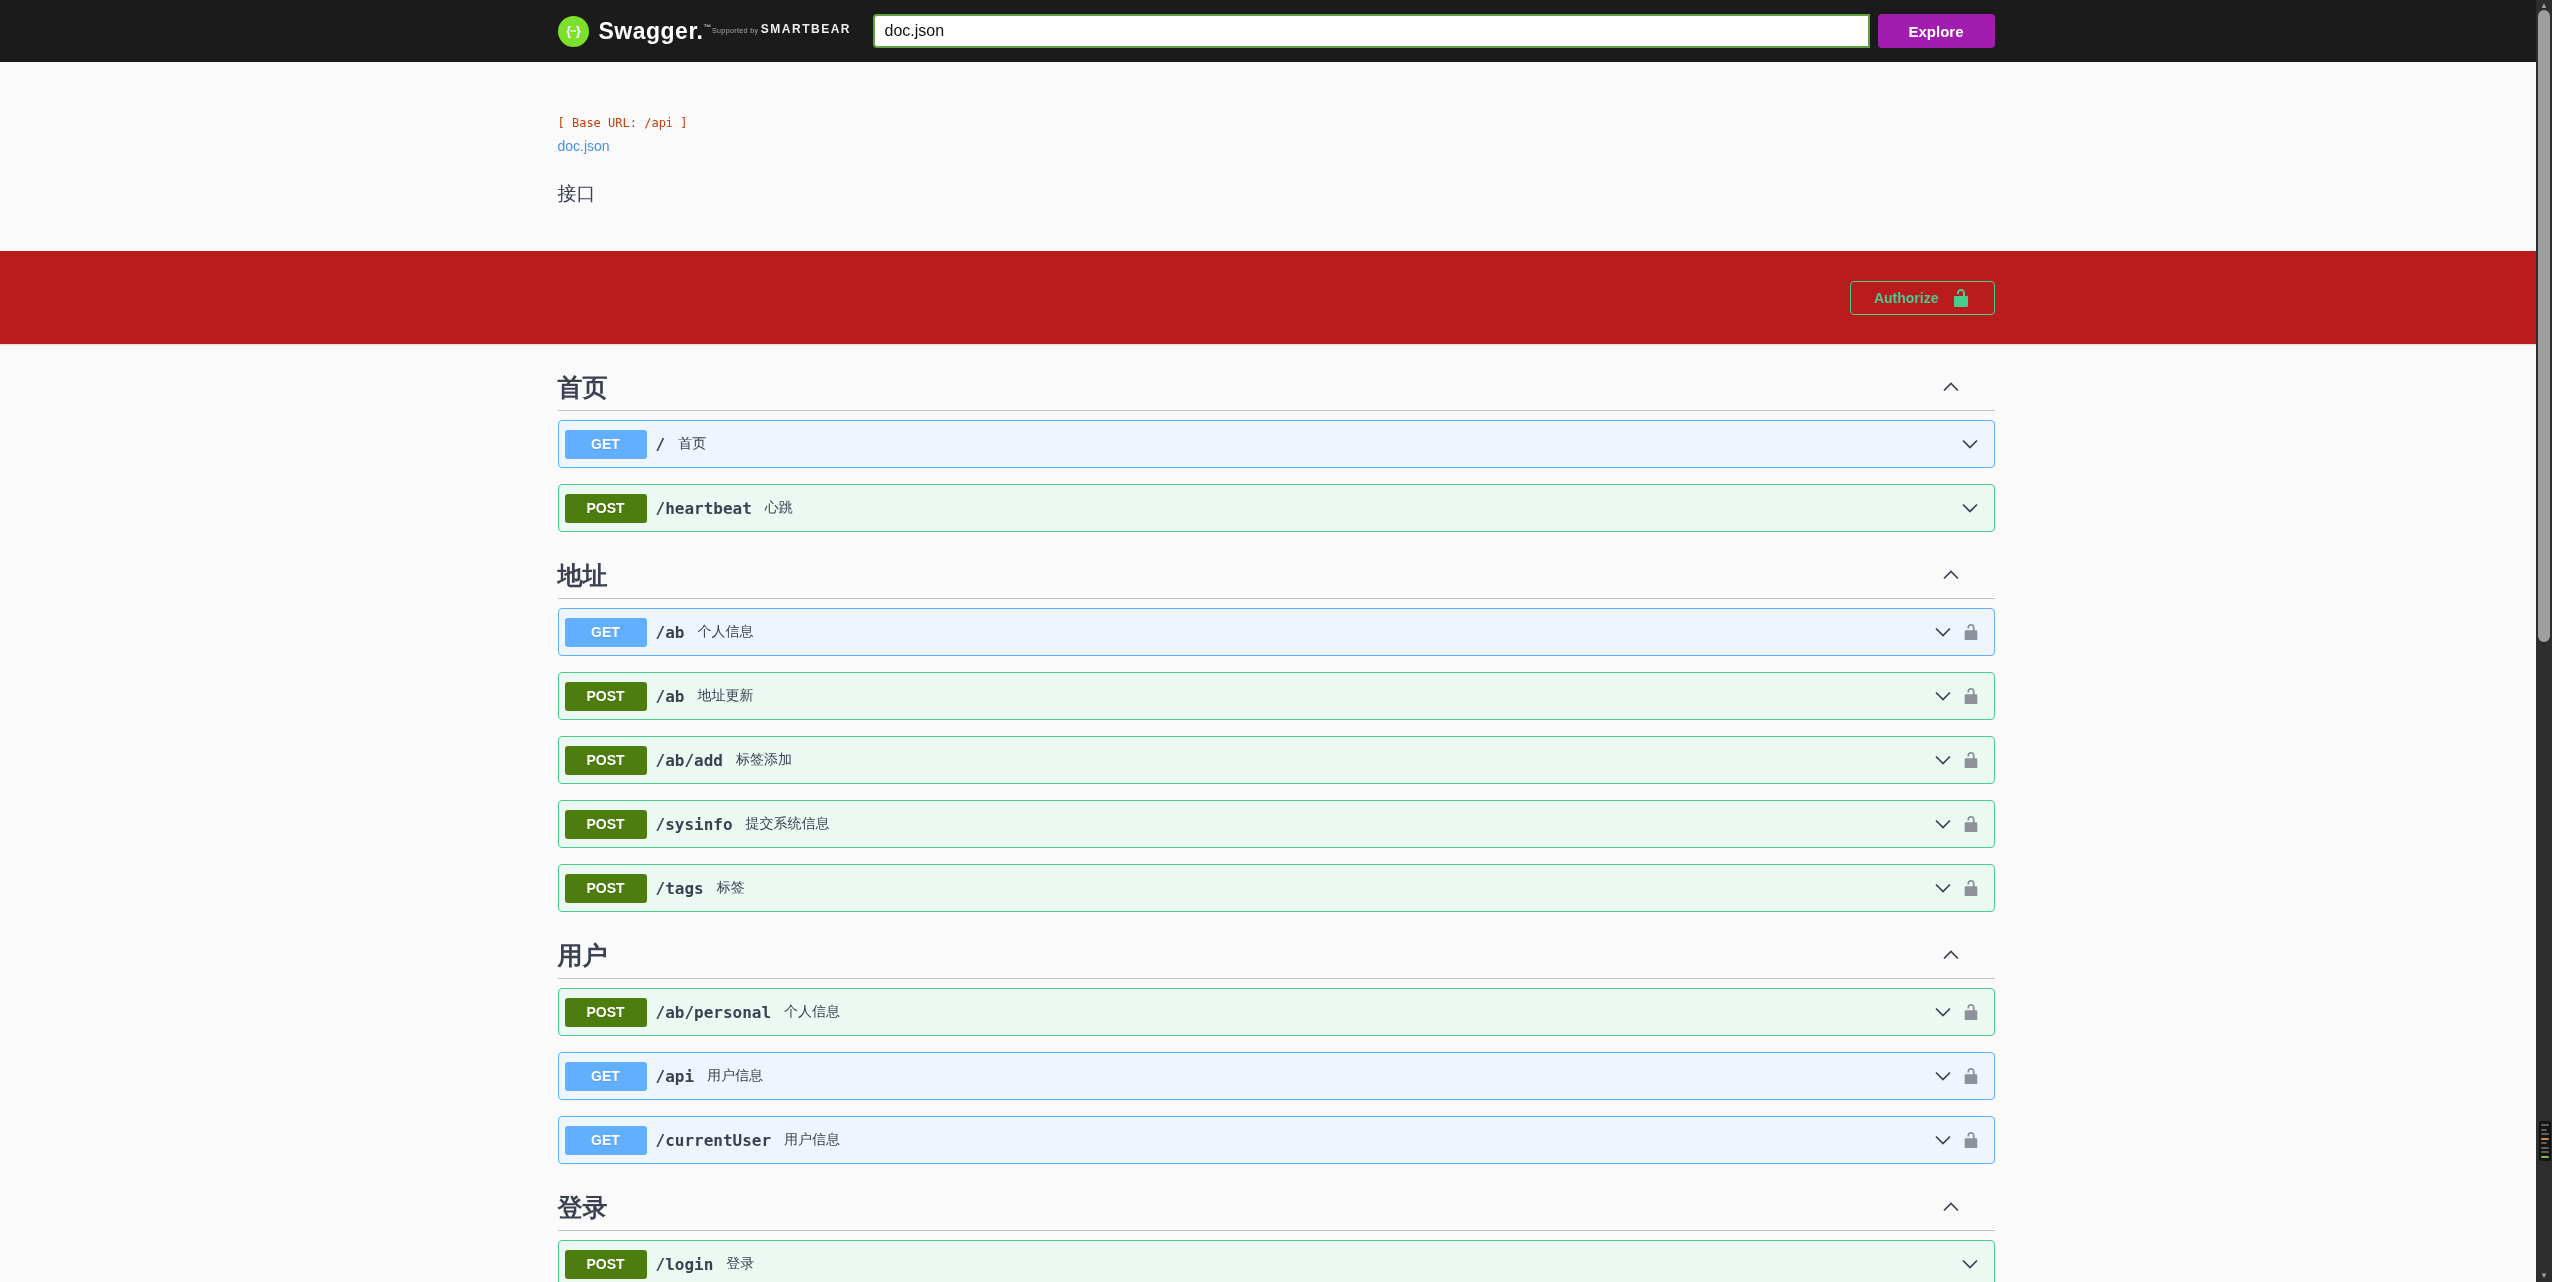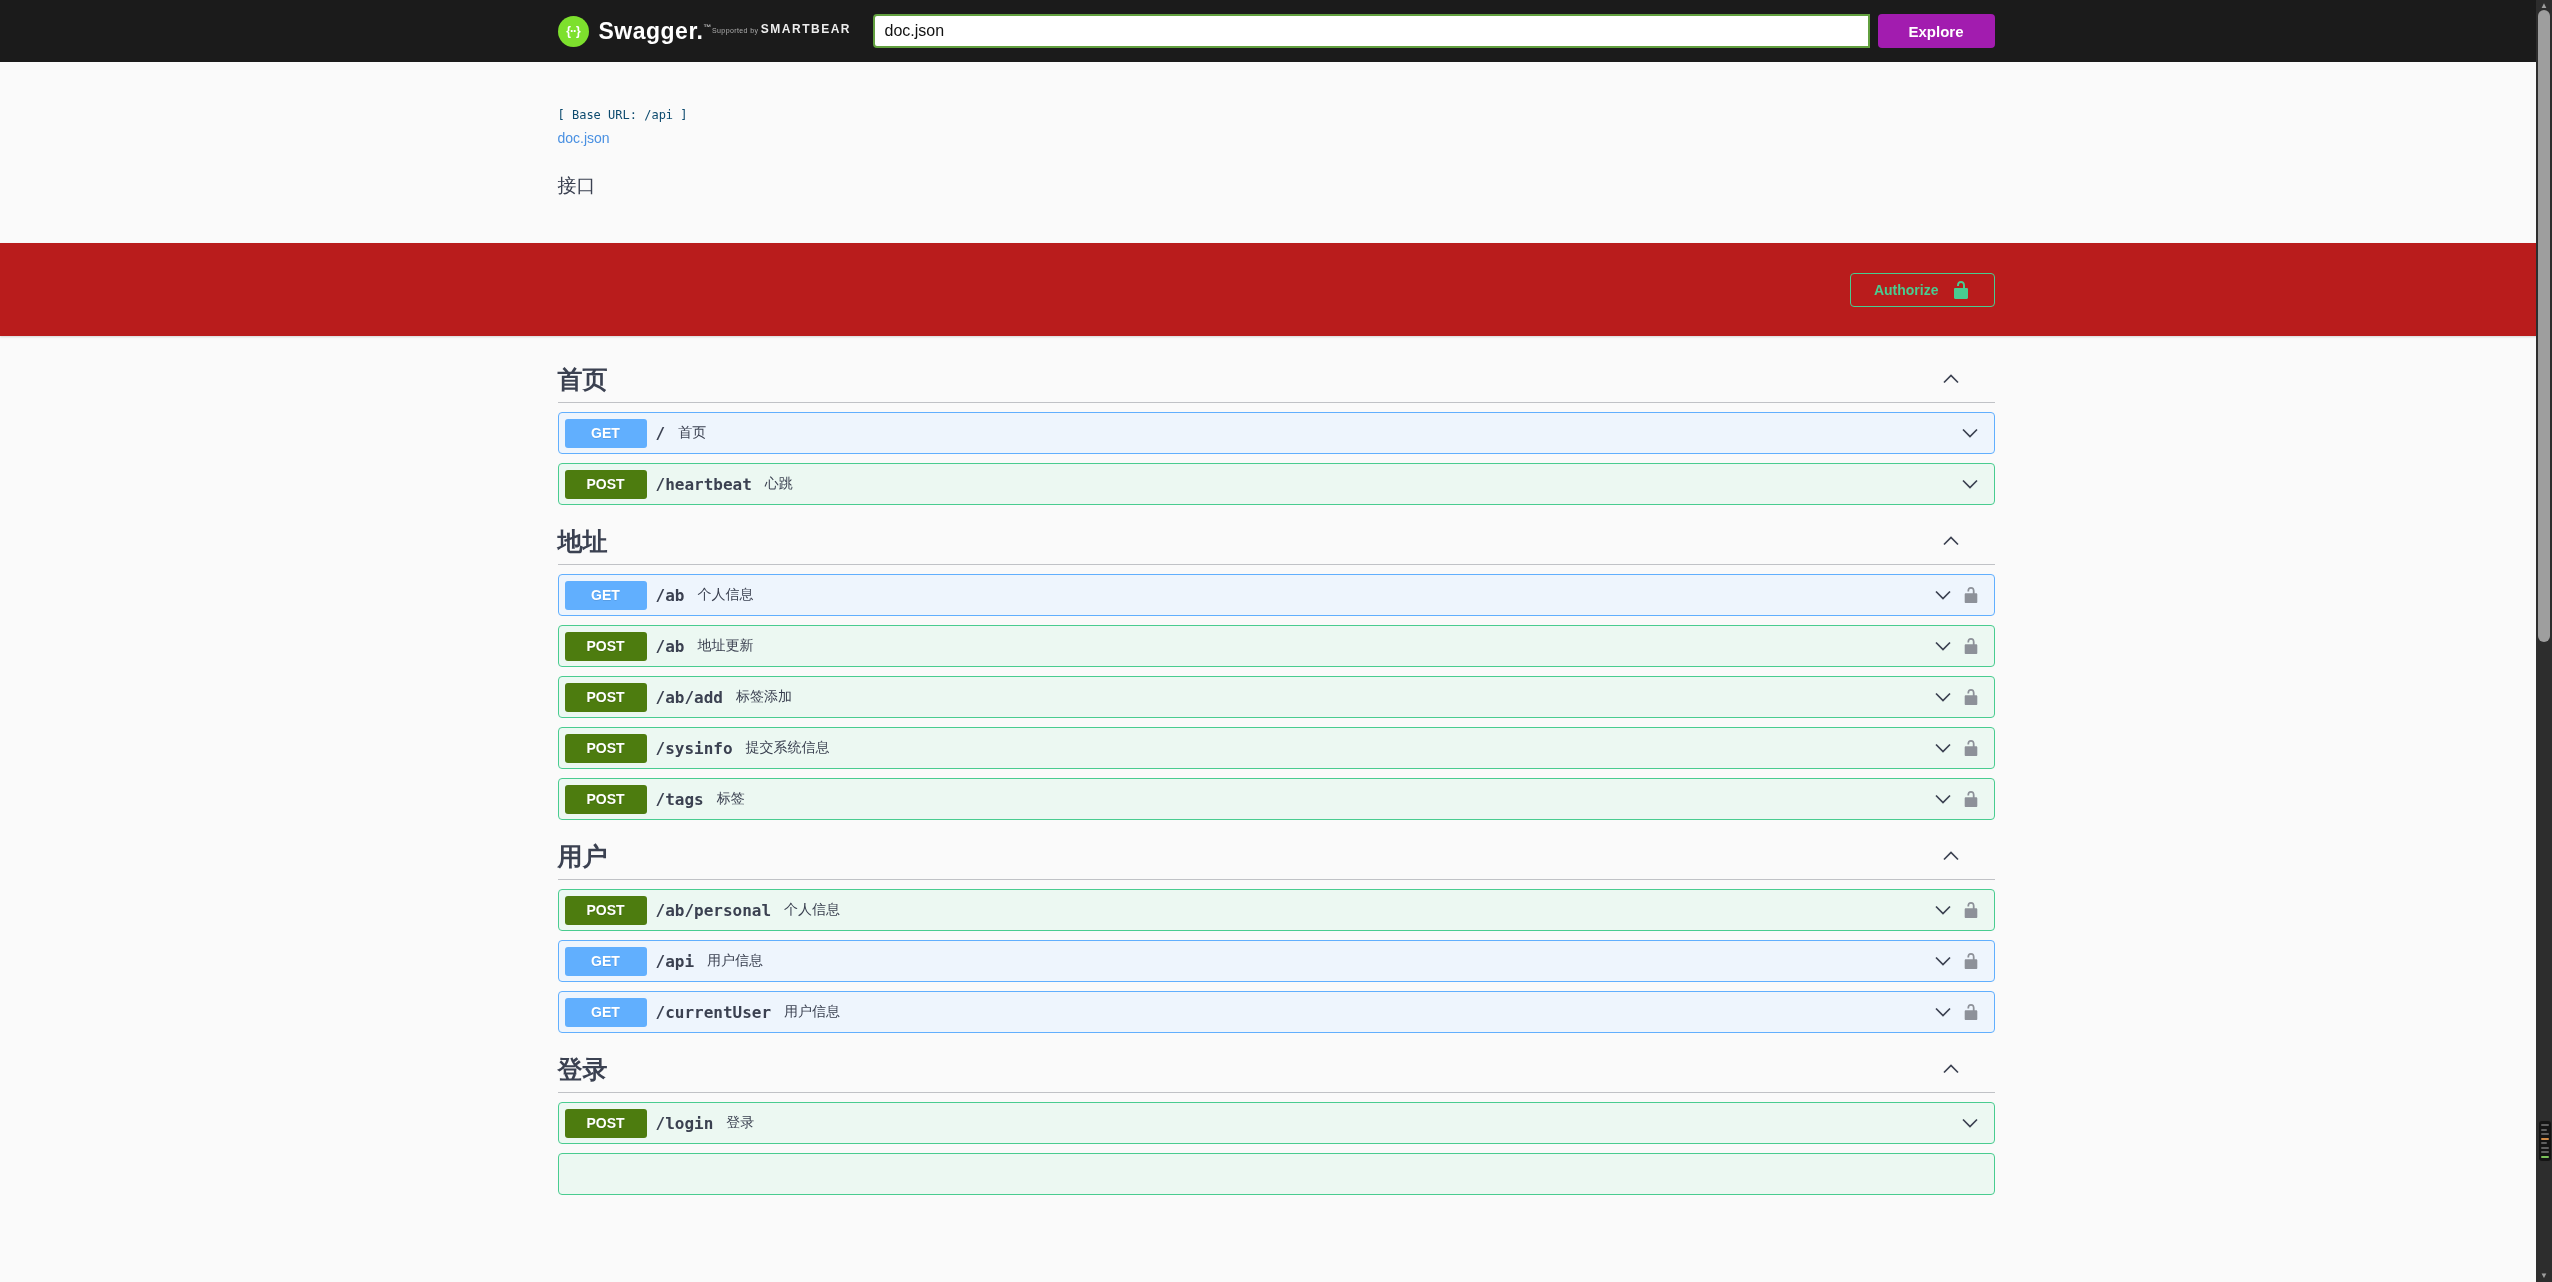--- a/index.html
+++ b/index.html
@@ -36,21 +36,21 @@
     font-family:"Liberation Sans", sans-serif;
   }
 
   
   .info-section { padding:46px 0 44px; background:#fafafa; }
   .api-title { font-size:36px; font-weight:bold; color:#3b4151; display:flex; align-items:flex-start; gap:10px; }
   .version-badge {
     display:inline-block; background:#7d8492; color:#fff; font-size:12px; font-weight:bold;
     border-radius:30px; padding:4px 10px; margin-top:4px; vertical-align:top;
   }
-  .base-url { margin-top:0; font-family:"DejaVu Sans Mono", monospace; font-size:12px; color:#0c4a6e; }
+  .base-url { margin-top:8px; font-family:"DejaVu Sans Mono", monospace; font-size:12px; color:#c2410c; }
   .spec-link { display:inline-block; margin-top:8px; font-size:14px; color:#4990e2; text-decoration:none; cursor:pointer; }
   .api-desc { margin-top:26px; font-size:19px; color:#3b4151; }
 
   
   .scheme-container { background:#b91c1c; padding:30px 0 29px; box-shadow:0 1px 2px 0 rgba(0,0,0,0.15); }
   .auth-wrapper { display:flex; justify-content:flex-end; }
   .authorize-btn {
     display:flex; align-items:center; gap:12px; background:transparent; cursor:pointer;
     border:1px solid #49cc90; border-radius:4px; padding:7px 23px; height:34px;
     color:#49cc90; font-weight:bold; font-size:14px; font-family:"Liberation Sans", sans-serif;
@@ -61,21 +61,21 @@
   .operations-wrap { padding-top:16px; padding-bottom:40px; }
   .opblock-section { padding-top:4px; }
   .section-header {
     display:flex; align-items:center; justify-content:space-between; cursor:pointer;
     padding:8px 34px 8px 0; border-bottom:1px solid rgba(59,65,81,.3); margin-bottom:9px;
   }
   .section-title { font-size:25px; font-weight:bold; color:#3b4151; line-height:30px; }
   .chev svg { fill:none; stroke:#3b4151; stroke-width:1.7; display:block; }
   .op-list { }
   .op-row {
-    display:flex; align-items:center; height:42px; border-radius:4px; margin-bottom:9px;
+    display:flex; align-items:center; height:48px; border-radius:4px; margin-bottom:16px;
     padding:0 14px 0 6px; cursor:pointer;
   }
   .op-get  { background:#eef5fd; border:1px solid #61affe; }
   .op-post { background:#ecf8f2; border:1px solid #49cc90; }
   .op-method {
     width:82px; height:29px; border-radius:3px; color:#fff; font-weight:bold; font-size:14px;
     display:flex; align-items:center; justify-content:center; flex:none;
     text-shadow:0 1px 0 rgba(0,0,0,.1);
   }
   .op-get  .op-method { background:#61affe; }

